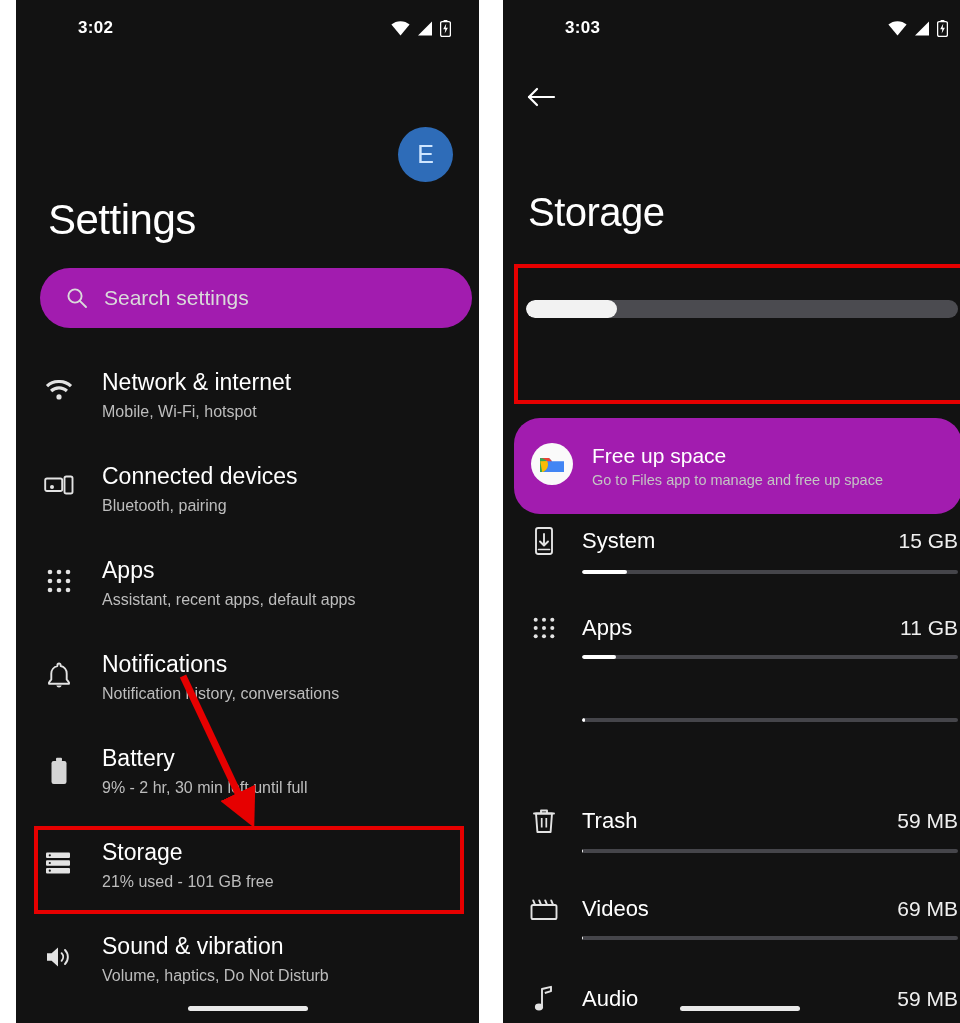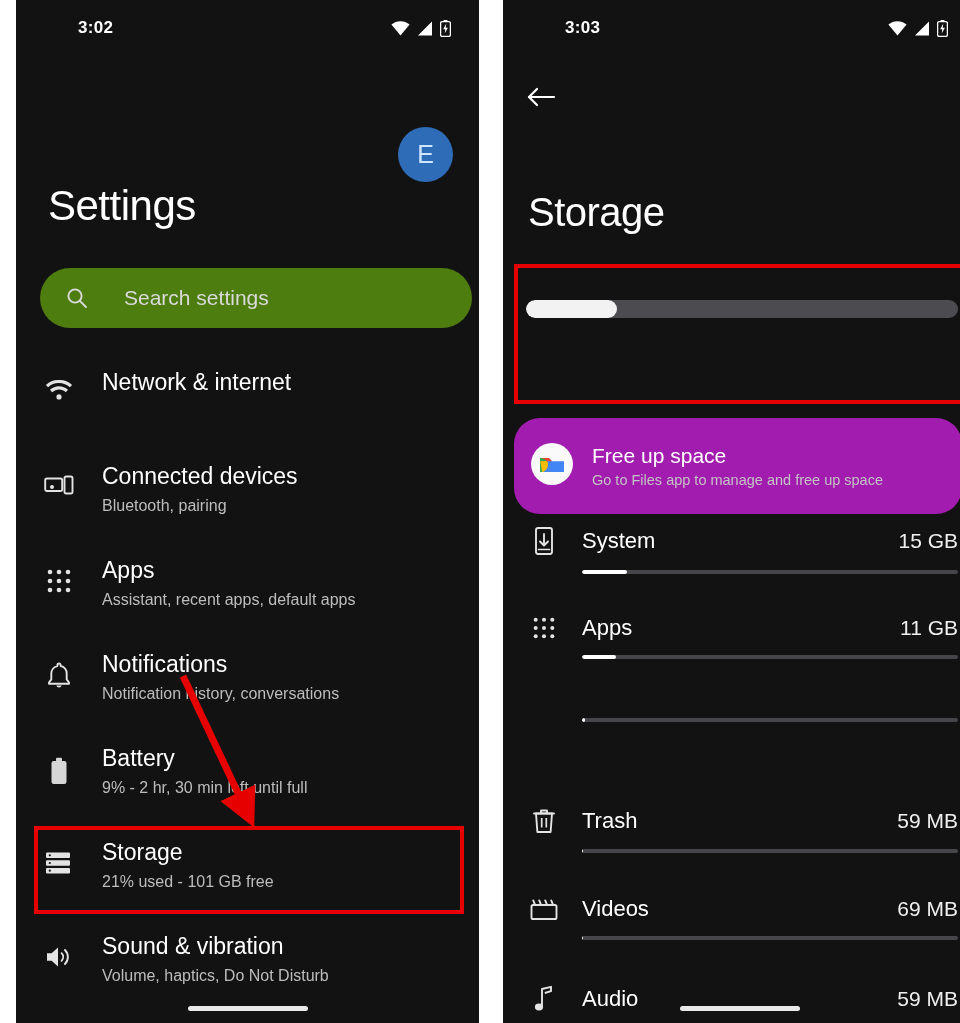--- a/index.html
+++ b/index.html
@@ -36,27 +36,27 @@
     position:absolute; right:26px; top:127px;
     width:55px; height:55px; border-radius:50%;
     background:#2e6cb8; color:#cfe6ff;
     display:flex; align-items:center; justify-content:center;
     font-size:25px; line-height:1;
   }
   .page-title {
     position:absolute; color:#ffffff; font-weight:normal;
     letter-spacing:-0.5px;
   }
-  #settings-title { left:32px; top:182px; font-size:42px;text-align:center; }
+  #settings-title { left:32px; top:196px; font-size:42px;text-align:center; }
   #storage-title  { left:512px; top:190px; font-size:40px; }
 
   .searchbar {
     position:absolute; left:24px; top:268px; width:432px; height:60px;
-    background:#4d7c0f; border-radius:30px;
-    display:flex; align-items:center; padding-left:26px; gap:36px;
+    background:#a21caf; border-radius:30px;
+    display:flex; align-items:center; padding-left:26px; gap:16px;
   }
   .search-ph { color:#dadada; font-size:21px; }
 
   
   .slist { position:absolute; left:0; right:0; top:352px; }
   .srow {
     position:relative; display:flex; align-items:flex-start;
     padding:14px 20px 14px 0; min-height:94px;
   }
   .srow-ico {
@@ -164,20 +164,21 @@
       <div class="srow">
         <div class="srow-ico">
           <svg width="30" height="24" viewBox="0 0 30 24">
             <path d="M15 19.5a2.6 2.6 0 1 0 0-5.2 2.6 2.6 0 0 0 0 5.2z" fill="#e3e3e3"></path>
             <path d="M15 9.6c2.6 0 5 1 6.8 2.6l2.2-2.4A13.3 13.3 0 0 0 15 6.2a13.3 13.3 0 0 0-9 3.6l2.2 2.4A10 10 0 0 1 15 9.6z" fill="#e3e3e3"></path>
             <path d="M15 3.1c4.2 0 8 1.6 10.9 4.2l2.2-2.4A18.8 18.8 0 0 0 15 0 18.8 18.8 0 0 0 1.9 4.9l2.2 2.4A15.6 15.6 0 0 1 15 3.1z" fill="#e3e3e3"></path>
           </svg>
         </div>
         <div class="srow-txt">
           <div class="srow-title">Network &amp; internet</div>
+          <div class="srow-sub">Mobile, Wi-Fi, hotspot</div>
         </div>
       </div>
 
       <div class="srow">
         <div class="srow-ico">
           <svg width="30" height="24" viewBox="0 0 30 24">
             <rect x="1.2" y="4.5" width="17" height="12.5" rx="1.8" fill="none" stroke="#e3e3e3" stroke-width="1.9"></rect>
             <circle cx="8" cy="13" r="2" fill="#e3e3e3"></circle>
             <rect x="20.5" y="2.5" width="8" height="17" rx="1.8" fill="none" stroke="#e3e3e3" stroke-width="1.9"></rect>
           </svg>

